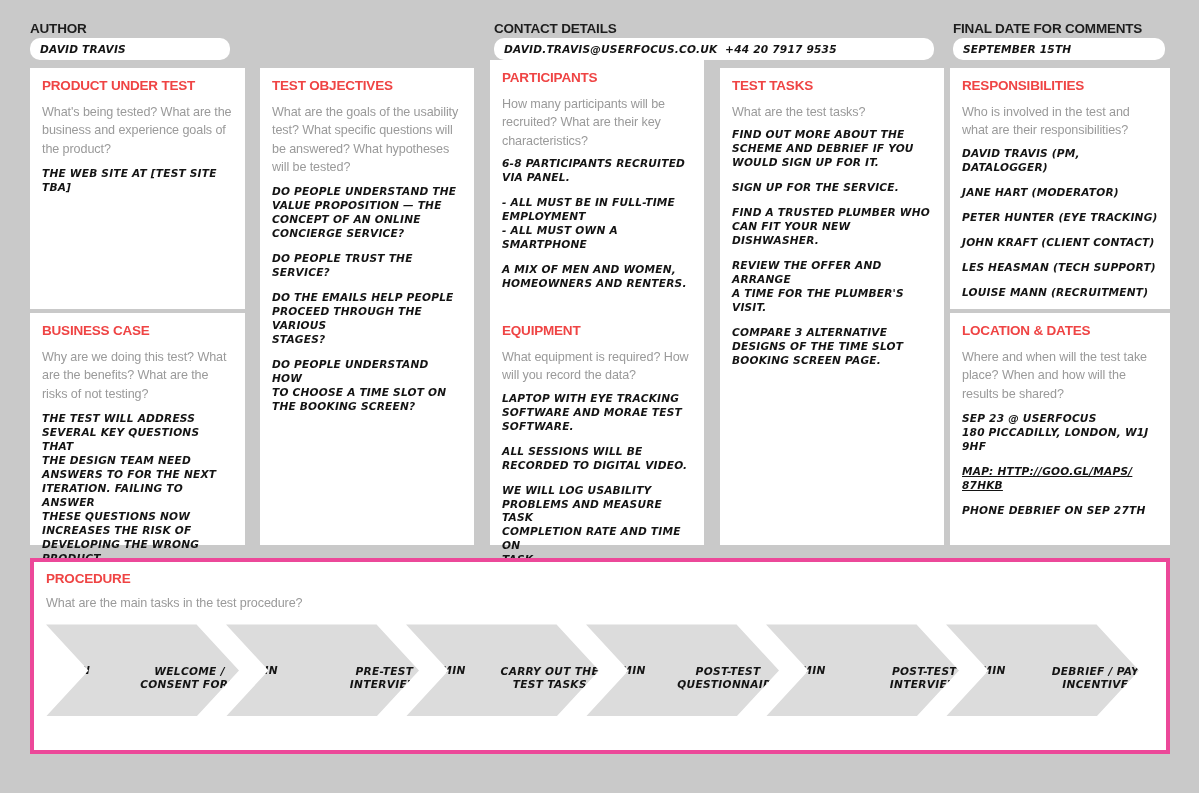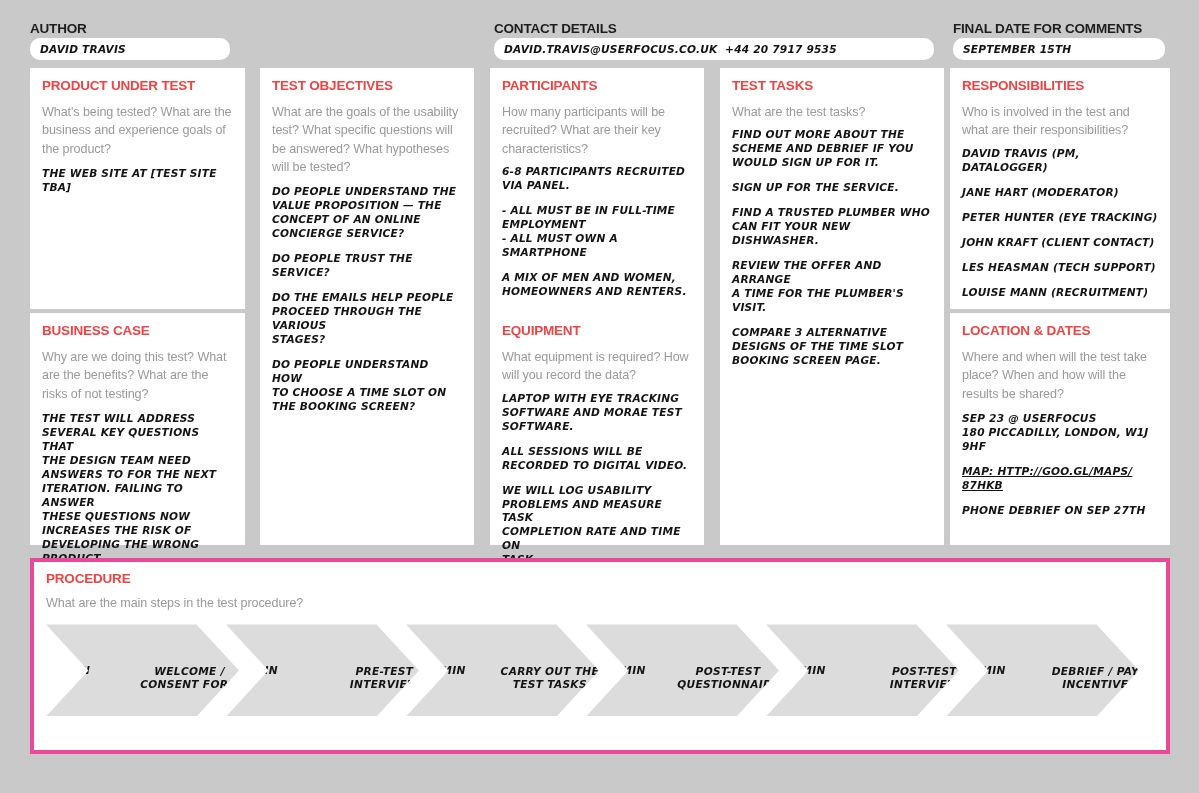--- a/index.html
+++ b/index.html
@@ -170,21 +170,21 @@
     <div class="answer">DO PEOPLE TRUST THE
 SERVICE?</div>
     <div class="answer">DO THE EMAILS HELP PEOPLE
 PROCEED THROUGH THE VARIOUS
 STAGES?</div>
     <div class="answer">DO PEOPLE UNDERSTAND HOW
 TO CHOOSE A TIME SLOT ON
 THE BOOKING SCREEN?</div>
   </div>
 
-  <div class="card" style="left:490px; top:68px; width:214px; height:307px;">
+  <div class="card" style="left:490px; top:60px; width:214px; height:307px;">
     <div class="sec-title">PARTICIPANTS</div>
     <div class="prompt">How many participants will be recruited? What are their key characteristics?</div>
     <div class="answer tight">6-8 PARTICIPANTS RECRUITED
 VIA PANEL.</div>
     <div class="answer">- ALL MUST BE IN FULL-TIME
 EMPLOYMENT
 - ALL MUST OWN A
 SMARTPHONE</div>
     <div class="answer">A MIX OF MEN AND WOMEN,
 HOMEOWNERS AND RENTERS.</div>
@@ -237,21 +237,21 @@
     <div class="answer">SEP 23 @ USERFOCUS
 180 PICCADILLY, LONDON, W1J
 9HF</div>
     <div class="answer link">MAP: HTTP://GOO.GL/MAPS/
 87HKB</div>
     <div class="answer">PHONE DEBRIEF ON SEP 27TH</div>
   </div>
 
   <div id="procedure-card">
     <div class="sec-title">PROCEDURE</div>
-    <div class="prompt">What are the main steps in the test procedure?</div>
+    <div class="prompt">What are the main tasks in the test procedure?</div>
     <div class="chev-row">
 
       <div class="chev">
         <div class="chev-time">0-5 MIN</div>
         <div class="chev-label">WELCOME /
 CONSENT FORM</div>
       </div>
 
       <div class="chev">
         <div class="chev-time">5-10 MIN</div>

